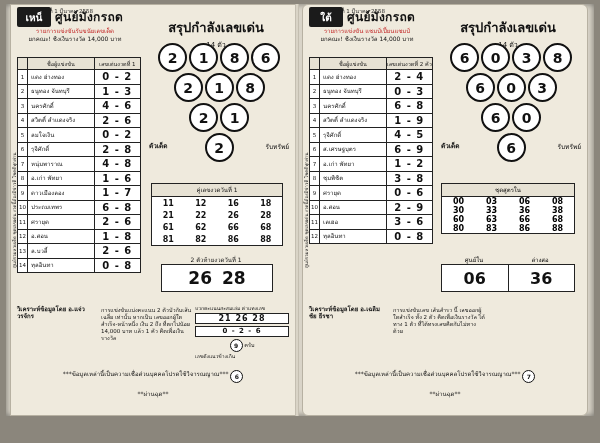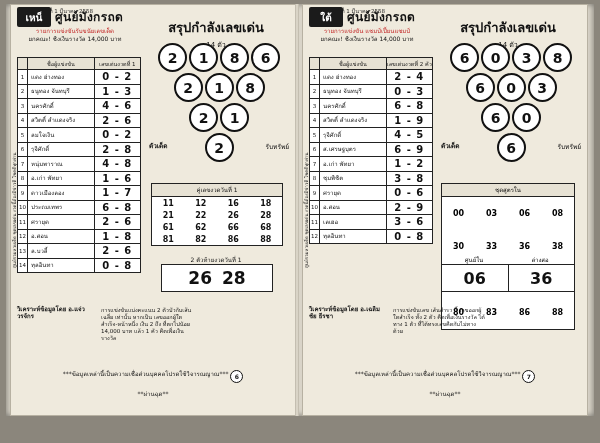--- a/index.html
+++ b/index.html
@@ -20,21 +20,21 @@
     box-shadow:0 0 6px rgba(0,0,0,.5) inset;
   }
   .sheet{
     position:absolute;top:0;height:412px;width:286px;
     background:#efeadd;
     border:1px solid #b7b1a2;
     box-sizing:border-box;
     overflow:hidden;
   }
   .sheet.left{left:4px;}
-  .sheet.right{left:296px;}
+  .sheet.right{left:296px;border-radius:6px;}
   .fold{
     position:absolute;left:289px;top:0;width:4px;height:412px;
     background:linear-gradient(90deg,#b9b3a5,#e4dfd2,#b9b3a5);
   }
   .topdate{
     position:absolute;top:2px;font-size:5.5px;color:#2a2a2a;
     font-family:"DejaVu Sans",sans-serif;
   }
   .sheet .inner{position:absolute;left:0;top:0;right:0;bottom:0;}
 
@@ -144,21 +144,21 @@
     transform:rotate(180deg);text-align:center;line-height:5px;
   }
 
   
   .rs .logo{background:#1b1b1b;}
   .luckbox{
     position:absolute;left:138px;width:132px;border:1px solid #222;background:#fff;
   }
   .luckbox .cap{text-align:center;font-size:6px;border-bottom:1px solid #222;background:#e7e2d4;padding:1px 0;}
   .luckbox .grid{display:grid;grid-template-columns:repeat(4,1fr);font-size:8px;font-weight:bold;text-align:center;}
-  .luckbox .grid div{padding:12px 0;}
+  .luckbox .grid div{padding:0 0;}
   .twobox{
     position:absolute;left:138px;width:132px;height:26px;border:1px solid #222;background:#fff;
     display:flex;
   }
   .twobox .half{
     flex:1;display:flex;align-items:center;justify-content:center;
     font-size:16px;font-weight:bold;color:#111;
   }
   .twobox .half+.half{border-left:1px solid #222;}
   .twocap{position:absolute;left:138px;width:132px;display:flex;font-size:6px;}
@@ -329,20 +329,30 @@
         <div class="bigpair" style="top:259px;">
           <span>26</span>
           <span>28</span>
         </div>
 
         <div class="analysis">
           <div class="an-left">
             <div class="t1">วิเคราะห์ข้อมูลโดย อ.แจ่ว วรจักร</div>
           </div>
           <div class="an-mid">การแข่งขันแบ่งคะแนน 2 ตัวบัวกับเส้นเฉลี่ย เท่านั้น หากเป็น เลขออกผู้ใดสำเร็จ-หน้าหนึ่ง เงิน 2 ถึง ที่ตกไปนัอย 14,000 บาท แล้ว 1 คัว คิดเพื่อเงินรางวัล</div>
+          <div class="an-right">
+            <div style="font-size:5px;margin-bottom:1px;">บวกคะแนนสะสมเล่ม ค่าแทงเลข</div>
+            <div class="bx">21  26  28</div>
+            <div class="bx sm">0 - 2 - 6</div>
+            <div style="text-align:center;">
+              <span class="circle-mini">9</span>
+              <span style="font-size:5.5px;">ครับ</span>
+            </div>
+            <div style="font-size:5px;margin-top:1px;">เลขดังแนวข้างเกิน</div>
+          </div>
         </div>
 
         <div class="footnote">
           <span>***ข้อมูลเหล่านี้เป็นความเชื่อส่วนบุคคลโปรดใช้วิจารณญาณ***</span>
           <span class="circle-mini" style="margin-top:4px;">6</span>
           <span class="pass">**ผ่านฉุด**</span>
         </div>
       </div>
     </div>
 

